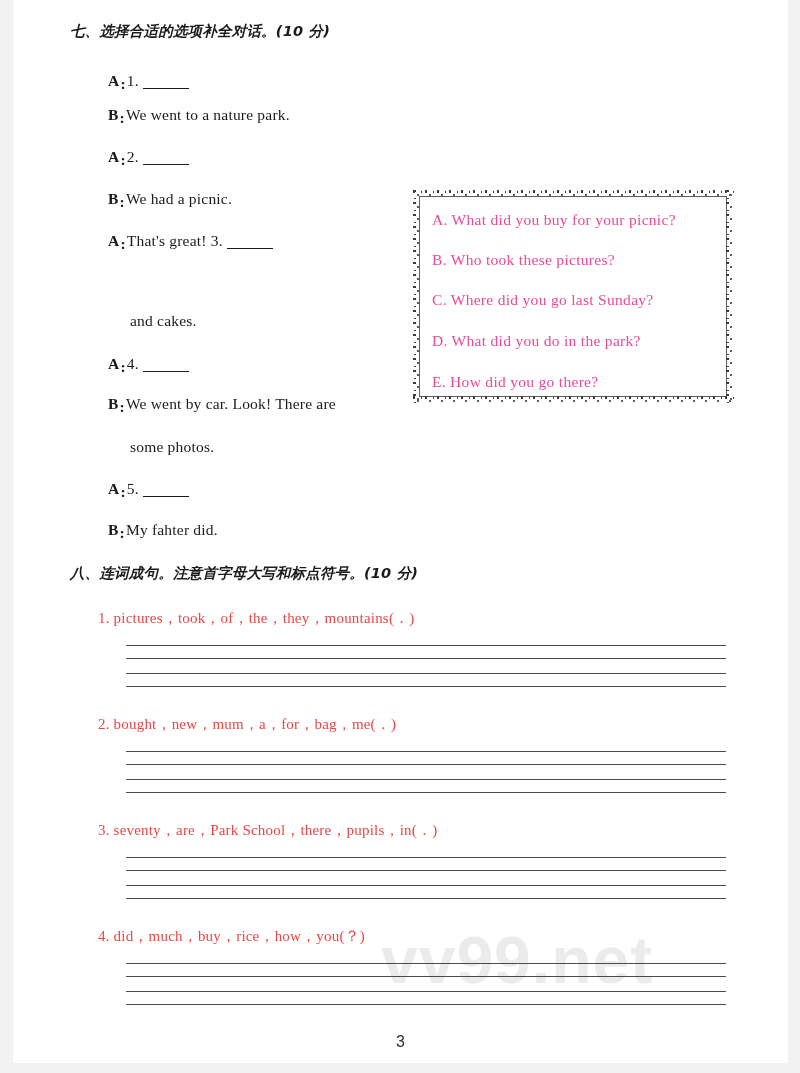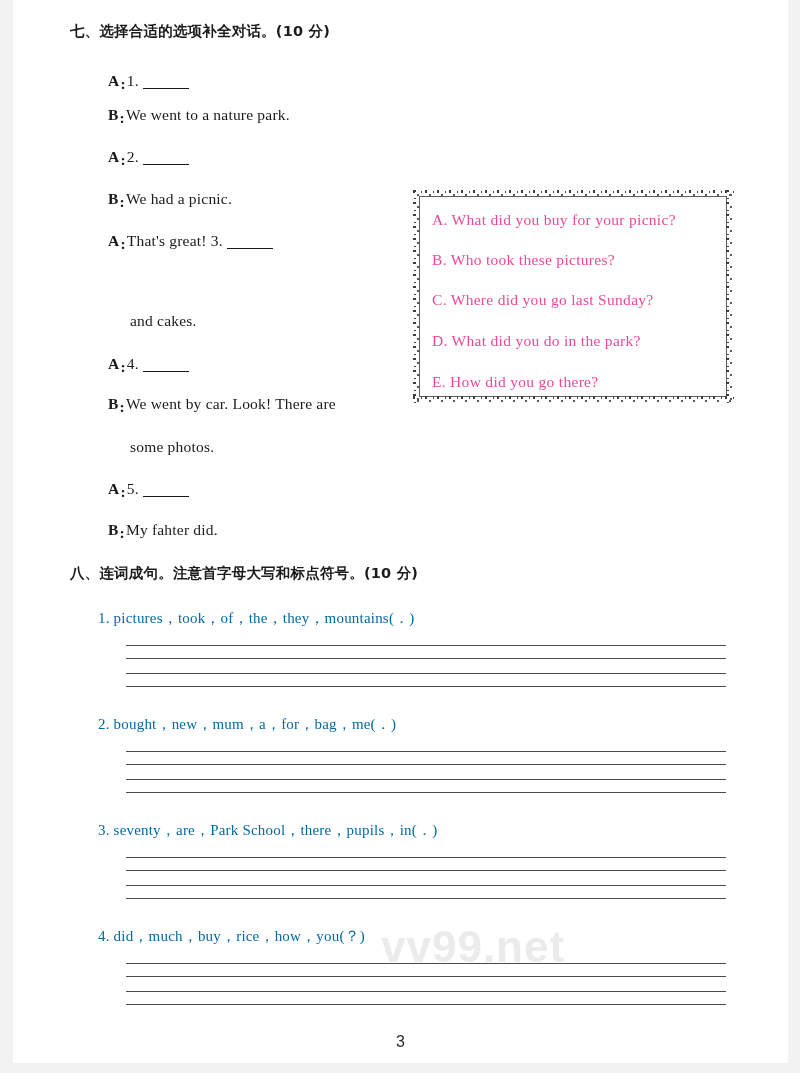--- a/index.html
+++ b/index.html
@@ -26,39 +26,40 @@
     height: 1063px;
     background: #ffffff;
   }
 
   
   .watermark {
     position: absolute;
     left: 368px;
     top: 922px;
     font-family: "Liberation Sans", "DejaVu Sans", sans-serif;
-    font-size: 44px;
+    font-size: 66px;
     font-weight: bold;
     letter-spacing: 1px;
     color: #ebebeb;
     white-space: nowrap;
     user-select: none;
     z-index: 1;
   }
 
   
   .section-heading {
     position: absolute;
     font-family: "DejaVu Sans", "Liberation Sans", sans-serif;
     font-weight: bold;
     font-size: 14.5px;
     color: #1b1b1b;
     white-space: nowrap;
     letter-spacing: 0.2px;
     z-index: 3;
+    font-style: italic;
   }
   #heading-7 { left: 57px; top: 22px; }
   #heading-8 { left: 57px; top: 564px; }
 
   
   .dlg-line {
     position: absolute;
     font-family: "Liberation Serif", "DejaVu Serif", serif;
     font-size: 15.5px;
     color: #1a1a1a;
@@ -143,21 +144,21 @@
     color: #ec4899;
     white-space: nowrap;
     letter-spacing: 0.3px;
   }
 
   
   .sent-item {
     position: absolute;
     font-family: "Liberation Serif", "DejaVu Serif", serif;
     font-size: 15px;
-    color: #0369a1;
+    color: #ef4444;
     white-space: nowrap;
     letter-spacing: 0.2px;
     z-index: 3;
   }
   .ruled-group {
     position: absolute;
     left: 113px;
     width: 600px;
     z-index: 2;
   }

